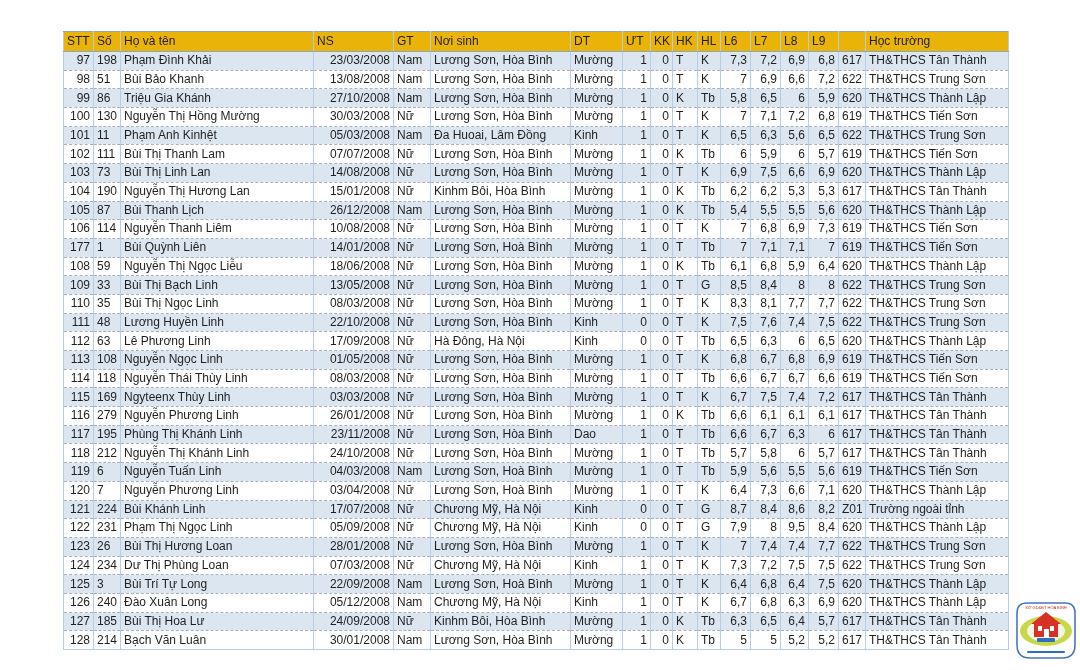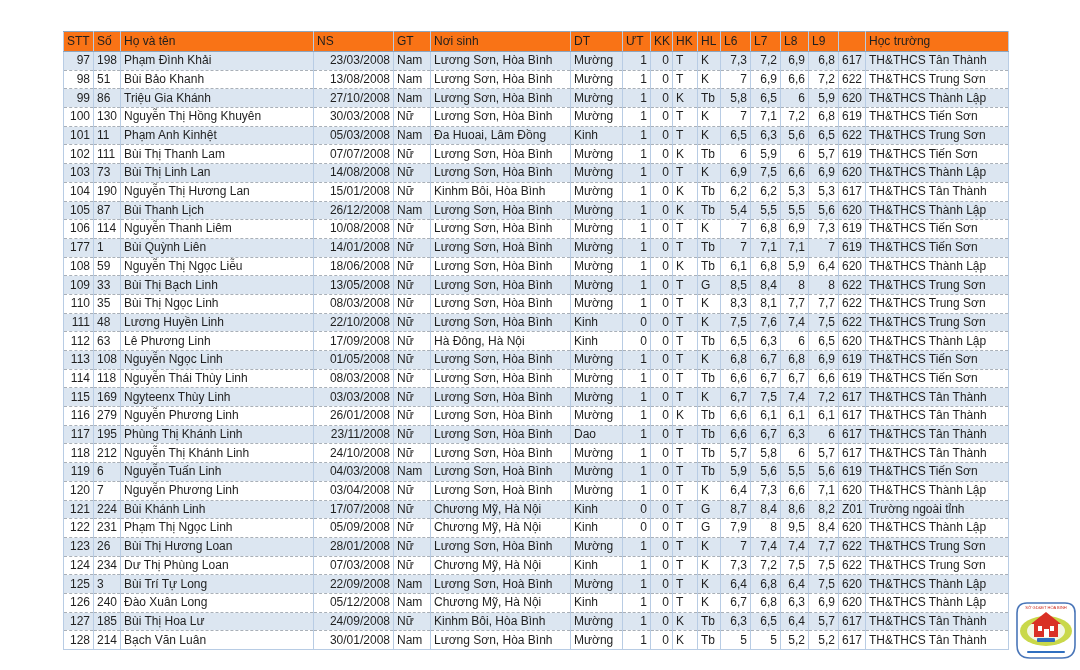--- a/index.html
+++ b/index.html
@@ -23,21 +23,21 @@
     font-size:12px;line-height:1.1;color:var(--text);
     border:1px solid var(--grid);
   }
   table.roster th, table.roster td{
     padding:0 3px;overflow:hidden;white-space:nowrap;
     border-left:1px solid var(--grid);
     border-right:1px solid var(--grid);
     font-weight:normal;
   }
   table.roster thead th{
-    height:20px;background:#f97316;text-align:left;vertical-align:middle;
+    height:20px;background:#eab308;text-align:left;vertical-align:middle;
     border-top:1px solid var(--headrule);
     border-bottom:1.5px solid var(--headrule);
     font-size:12px;
   }
   table.roster tbody td{
     height:18.7px;vertical-align:middle;
     border-bottom:1px dashed var(--divider);
   }
   table.roster tbody tr.banded td{background:var(--band);}
   table.roster tbody tr:last-child td{border-bottom:1px solid var(--grid);margin-top:26px;}
@@ -148,21 +148,21 @@
           <td class="ar">5,8</td>
           <td class="ar">6,5</td>
           <td class="ar">6</td>
           <td class="ar">5,9</td>
           <td class="al">620</td>
           <td class="al">TH&amp;THCS Thành Lập</td>
         </tr>
         <tr>
           <td class="ar">100</td>
           <td class="al">130</td>
-          <td class="al">Nguyễn Thị Hồng Khuyên</td>
+          <td class="al">Nguyễn Thị Hồng Mường</td>
           <td class="ar">30/03/2008</td>
           <td class="al">Nữ</td>
           <td class="al">Lương Sơn, Hòa Bình</td>
           <td class="al">Mường</td>
           <td class="ar">1</td>
           <td class="ar">0</td>
           <td class="al">T</td>
           <td class="al">K</td>
           <td class="ar">7</td>
           <td class="ar">7,1</td>

